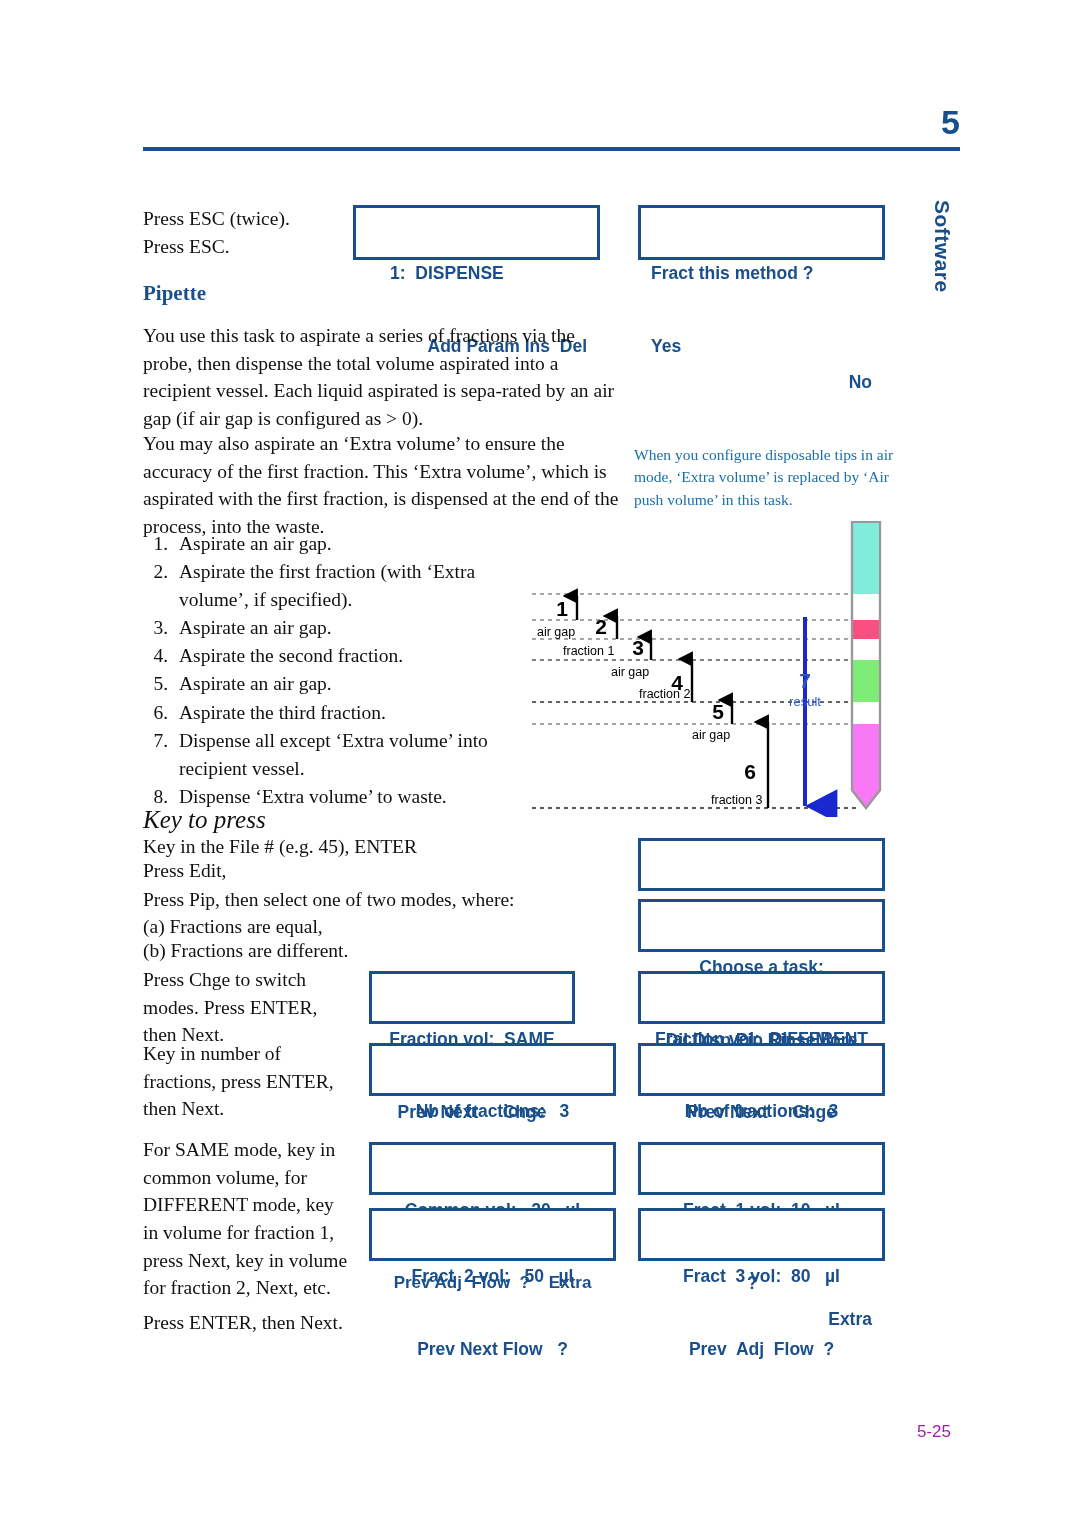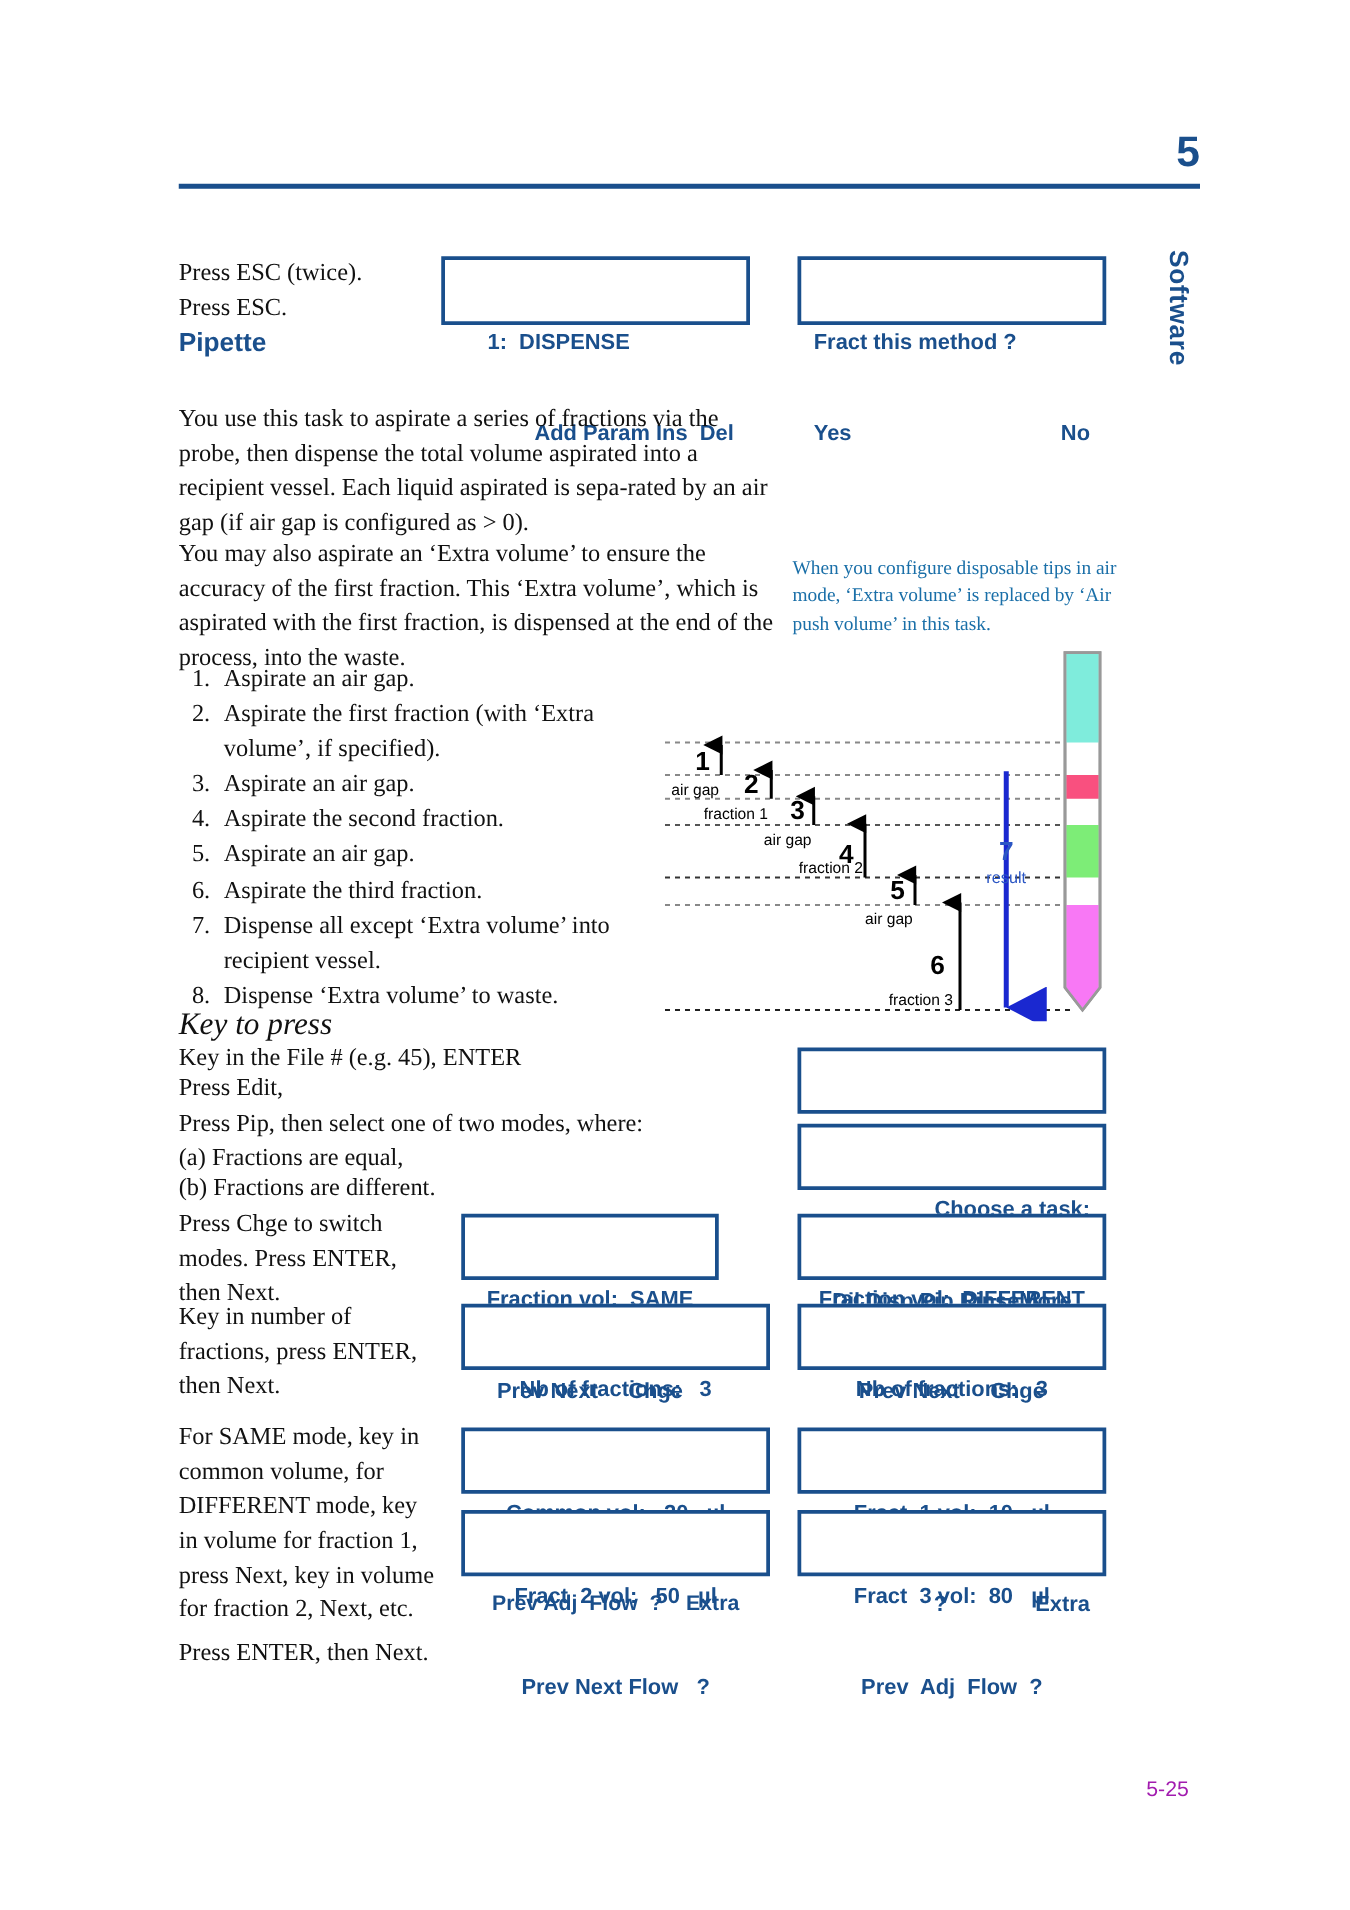--- a/index.html
+++ b/index.html
@@ -76,43 +76,43 @@
     font-weight: bold;
     font-size: 17.5px;
     color: #1a4f8c;
     padding: 5px 10px 4px 10px;
     line-height: 1.38;
     white-space: pre;
   }
   .lcd .row {
     display: block;
   }
-  .lcd .r-right { float: right; }
+  .lcd .r-right { float: right; margin-top: 36px; }
 
   
   .txt {
     position: absolute;
     font-family: "Liberation Serif", serif;
     font-size: 19.5px;
     line-height: 1.42;
     color: #111111;
   }
   .txt b { font-weight: normal; }
   .blue-note {
     position: absolute;
     font-family: "Liberation Serif", serif;
     font-size: 15.5px;
     line-height: 1.45;
     color: #1a6fa8;
   }
   #section-title {
     position: absolute;
     left: 143px;
-    top: 263px;
-    font-family: Liberation Sans, sans-serif;
+    top: 281px;
+    font-family: Liberation Serif, serif;
     font-weight: bold;
     font-size: 21px;
     color: #1a4f8c;
   }
   #key-to-press {
     position: absolute;
     left: 143px;
     top: 806px;
     font-family: "Liberation Serif", serif;
     font-style: italic;
@@ -278,21 +278,21 @@
 <div class="txt" style="left:143px; top:1136px; width:205px;">For SAME mode, key in common volume, for DIFFERENT mode, key in volume for fraction 1, press <b>Next</b>, key in volume for fraction 2, <b>Next</b>, etc.</div>
 
 <div class="txt" style="left:143px; top:1309px; width:300px;">Press <b>ENTER</b>, then <b>Next</b>.</div>
 
 <div class="lcd" style="left:638px; top:838px; width:247px; height:53px;">
   <span class="row" style="text-align:center;">Method  45  (New)</span>
   <span class="row" style="text-align:center;">File Edit Conf     Man</span>
 </div>
 
 <div class="lcd" style="left:638px; top:899px; width:247px; height:53px;">
-  <span class="row" style="text-align:right;">Choose a task:</span>
+  <span class="row" style="text-align:center;">Choose a task:</span>
   <span class="row" style="text-align:center;">Dil Disp Pip RinseMore</span>
 </div>
 
 <div class="lcd" style="left:369px; top:971px; width:206px; height:53px;">
   <span class="row" style="text-align:center;">Fraction vol:  SAME</span>
   <span class="row" style="text-align:center;">Prev Next     Chge</span>
 </div>
 
 <div class="lcd" style="left:638px; top:971px; width:247px; height:53px;">
   <span class="row" style="text-align:center;">Fraction vol:  DIFFERENT</span>

